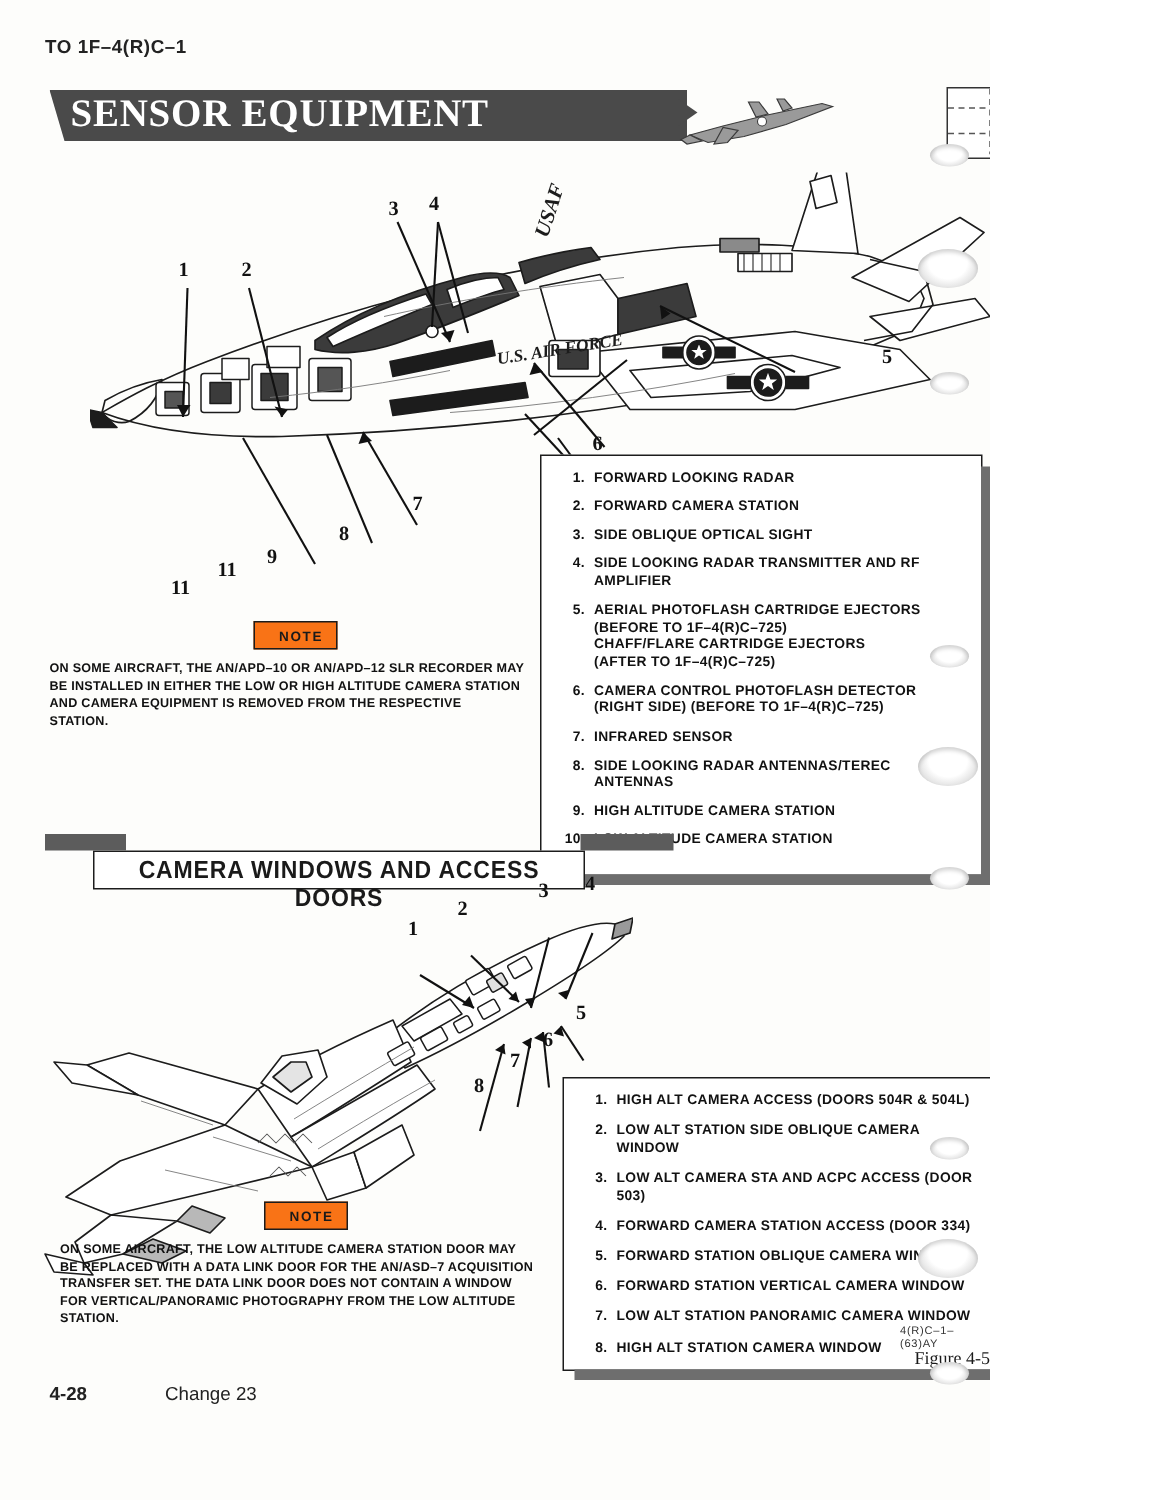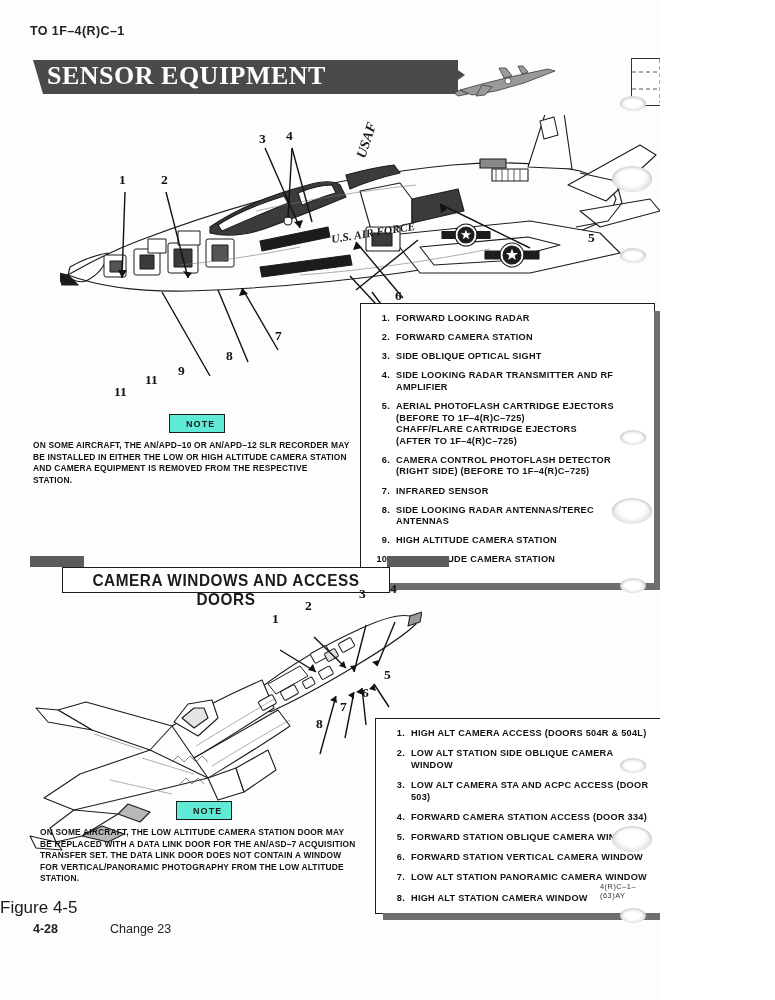--- a/index.html
+++ b/index.html
@@ -130,21 +130,21 @@
   .banner2-box .btext2 {
     position: absolute; left: 0; right: 0; top: 3px; text-align: center;
     font-size: 16.5px; font-weight: bold; letter-spacing: 0.6px;
     font-family: "Liberation Sans Narrow", "Liberation Sans", sans-serif;
     transform: scaleX(0.93);
   }
   
   .note-box {
     position: absolute;
     border: 1.6px solid #1c1c1c;
-    background: #5eead4;
+    background: #f97316;
     font-size: 9px;
     font-weight: bold;
     letter-spacing: 1.1px;
     text-align: center;
     padding: 4px 16px 3px;
     width: 56px;
     box-sizing: border-box;
   }
   .note-text {
     position: absolute;
@@ -163,23 +163,23 @@
   .fig-id {
     position: absolute;
     left: 600px; top: 882px;
     font-size: 7.4px;
     letter-spacing: 0.5px;
     color: #333;
   }
   .fig-caption {
     position: absolute;
     left: 0; right: 0; top: 898px;
-    text-align: left;
-    font-size: 17px;
-    font-family: Liberation Sans, sans-serif;
+    text-align: right;
+    font-size: 12px;
+    font-family: Liberation Serif, serif;
     color: #1a1a1a;
   }
   .page-num {
     position: absolute; left: 33px; top: 922px;
     font-size: 12.5px; font-weight: bold; color: #222;
   }
   .change-num {
     position: absolute; left: 110px; top: 922px;
     font-size: 12.5px; color: #222;
   }

